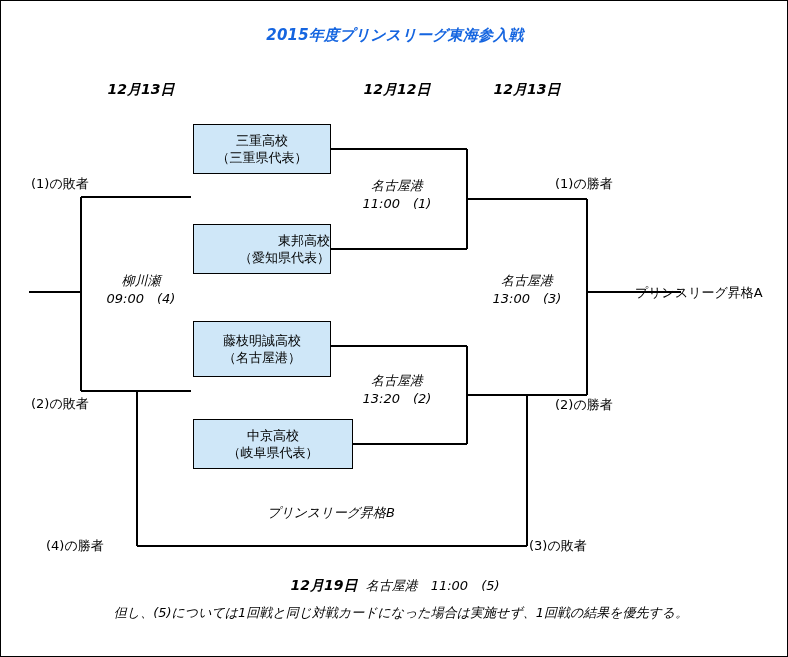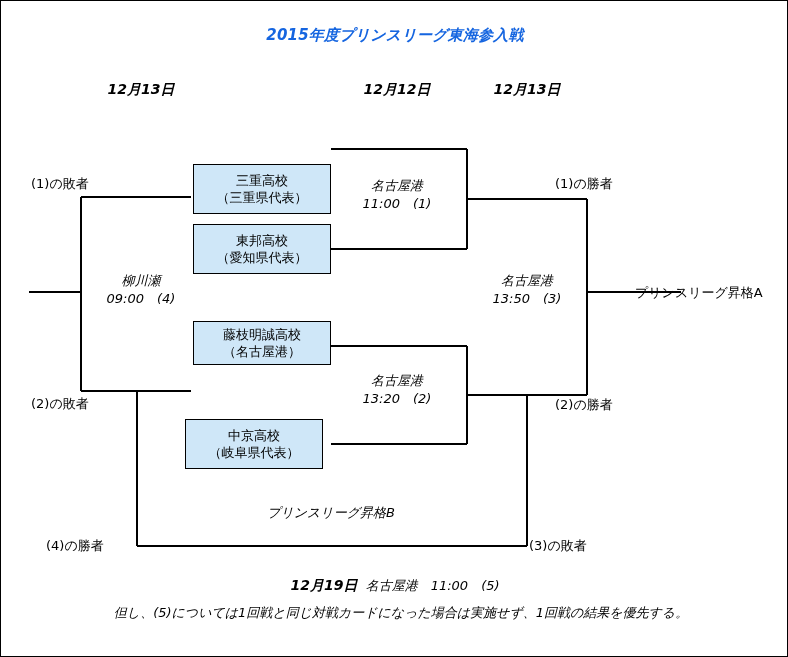--- a/index.html
+++ b/index.html
@@ -113,48 +113,48 @@
       <path d="M190 390 H80"></path>
       <path d="M80 196 V390"></path>
       <path d="M80 291 H28"></path>
 
       <path d="M136 390 V545"></path>
       <path d="M526 394 V545"></path>
       <path d="M136 545 H526"></path>
     </g>
   </svg>
 
-  <div class="team-box" style="left:192px; top:123px; width:138px; height:50px;margin-top:40px;">
+  <div class="team-box" style="left:192px; top:123px; width:138px; height:50px;">
     <span class="line1">三重高校</span>
     <span class="line2">（三重県代表）</span>
   </div>
 
-  <div class="team-box" style="left:192px; top:223px; width:138px; height:50px;">
+  <div class="team-box" style="left:192px; top:223px; width:138px; height:50px;align-items:flex-end;">
     <span class="line1">東邦高校</span>
     <span class="line2">（愛知県代表）</span>
   </div>
 
-  <div class="team-box" style="left:192px; top:320px; width:138px; height:44px;">
+  <div class="team-box" style="left:192px; top:320px; width:138px; height:56px;">
     <span class="line1">藤枝明誠高校</span>
     <span class="line2">（名古屋港）</span>
   </div>
 
-  <div class="team-box" style="left:184px; top:418px; width:138px; height:50px;">
+  <div class="team-box" style="left:192px; top:418px; width:160px; height:50px;">
     <span class="line1">中京高校</span>
     <span class="line2">（岐阜県代表）</span>
   </div>
 
   <div class="txt center match" style="left:396px; top:176px;">名古屋港</div>
   <div class="txt center match" style="left:396px; top:194px;">11:00　(1)</div>
 
   <div class="txt center match" style="left:396px; top:371px;">名古屋港</div>
   <div class="txt center match" style="left:396px; top:389px;">13:20　(2)</div>
 
   <div class="txt center match" style="left:526px; top:271px;">名古屋港</div>
-  <div class="txt center match" style="left:526px; top:289px;">13:50　(3)</div>
+  <div class="txt center match" style="left:526px; top:289px;">13:00　(3)</div>
 
   <div class="txt center match" style="left:140px; top:271px;">柳川瀬</div>
   <div class="txt center match" style="left:140px; top:289px;">09:00　(4)</div>
 
   <div class="txt" style="left:30px; top:175px;">(1)の敗者</div>
   <div class="txt" style="left:30px; top:395px;">(2)の敗者</div>
   <div class="txt" style="left:554px; top:175px;">(1)の勝者</div>
   <div class="txt" style="left:554px; top:396px;">(2)の勝者</div>
   <div class="txt" style="left:45px; top:537px;">(4)の勝者</div>
   <div class="txt" style="left:528px; top:537px;">(3)の敗者</div>

